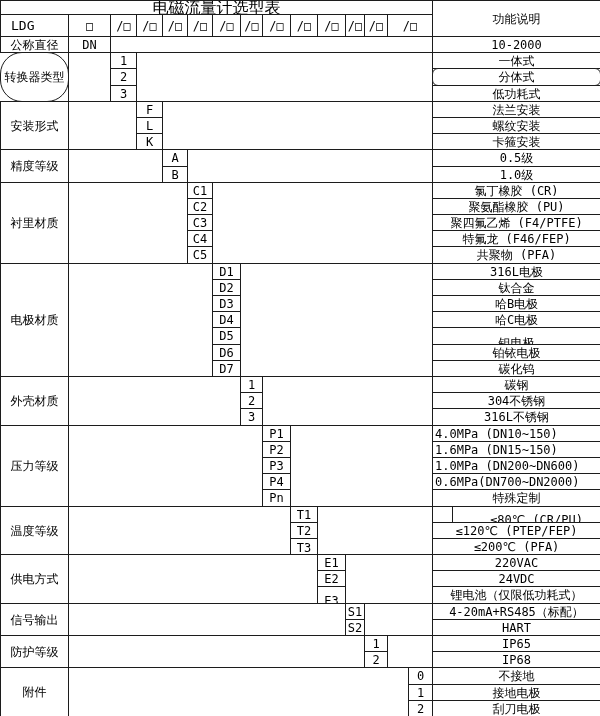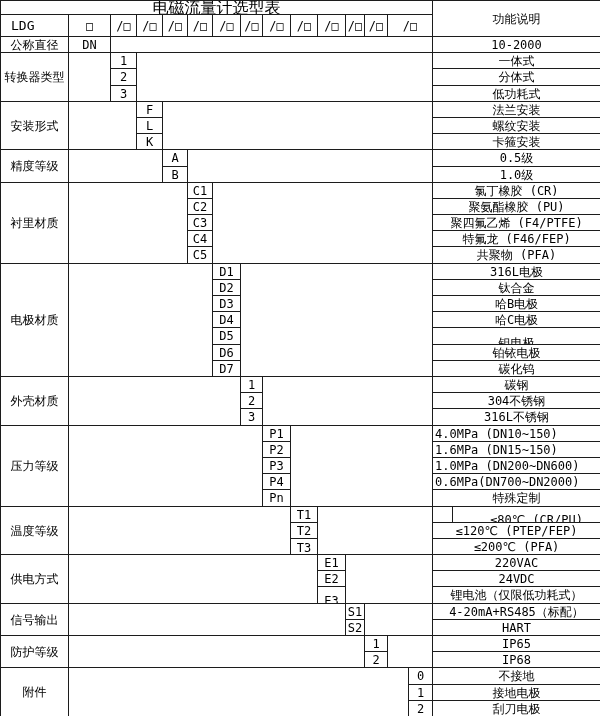--- a/index.html
+++ b/index.html
@@ -33,27 +33,27 @@
     <div class="cell" style="left: 262px; top: 14px; width: 29px; height: 23px;">/□</div>
     <div class="cell" style="left: 290px; top: 14px; width: 28px; height: 23px;">/□</div>
     <div class="cell" style="left: 317px; top: 14px; width: 29px; height: 23px;">/□</div>
     <div class="cell" style="left: 345px; top: 14px; width: 20px; height: 23px;">/□</div>
     <div class="cell" style="left: 364px; top: 14px; width: 24px; height: 23px;">/□</div>
     <div class="cell" style="left: 387px; top: 14px; width: 46px; height: 23px;">/□</div>
     <div class="cell" style="left: 0px; top: 36px; width: 69px; height: 17px;">公称直径</div>
     <div class="cell" style="left: 110px; top: 36px; width: 323px; height: 17px;"></div>
     <div class="cell" style="left: 68px; top: 36px; width: 43px; height: 17px;">DN</div>
     <div class="cell" style="left: 432px; top: 36px; width: 169px; height: 17px;">10-2000</div>
-    <div class="cell" style="left: 0px; top: 52px; width: 69px; height: 50px;">转换器类型</div>
+    <div class="cell" style="left: 0px; top: 52px; width: 69px; height: 50px; border-radius: 22px;">转换器类型</div>
     <div class="cell" style="left: 68px; top: 52px; width: 43px; height: 50px;"></div>
     <div class="cell" style="left: 136px; top: 52px; width: 297px; height: 50px;"></div>
     <div class="cell" style="left: 110px; top: 52px; width: 27px; height: 17px;">1</div>
     <div class="cell" style="left: 432px; top: 52px; width: 169px; height: 17px;">一体式</div>
     <div class="cell" style="left: 110px; top: 68px; width: 27px; height: 18px;">2</div>
-    <div class="cell" style="left: 432px; top: 68px; width: 169px; height: 18px;">分体式</div>
+    <div class="cell" style="left: 432px; top: 68px; width: 169px; height: 18px; border-radius: 6px;">分体式</div>
     <div class="cell" style="left: 110px; top: 85px; width: 27px; height: 17px;">3</div>
     <div class="cell" style="left: 432px; top: 85px; width: 169px; height: 17px;">低功耗式</div>
     <div class="cell" style="left: 0px; top: 101px; width: 69px; height: 49px;">安装形式</div>
     <div class="cell" style="left: 68px; top: 101px; width: 69px; height: 49px;"></div>
     <div class="cell" style="left: 162px; top: 101px; width: 271px; height: 49px;"></div>
     <div class="cell" style="left: 136px; top: 101px; width: 27px; height: 17px;">F</div>
     <div class="cell" style="left: 432px; top: 101px; width: 169px; height: 17px;">法兰安装</div>
     <div class="cell" style="left: 136px; top: 117px; width: 27px; height: 17px;">L</div>
     <div class="cell" style="left: 432px; top: 117px; width: 169px; height: 17px;">螺纹安装</div>
     <div class="cell" style="left: 136px; top: 133px; width: 27px; height: 17px;">K</div>

